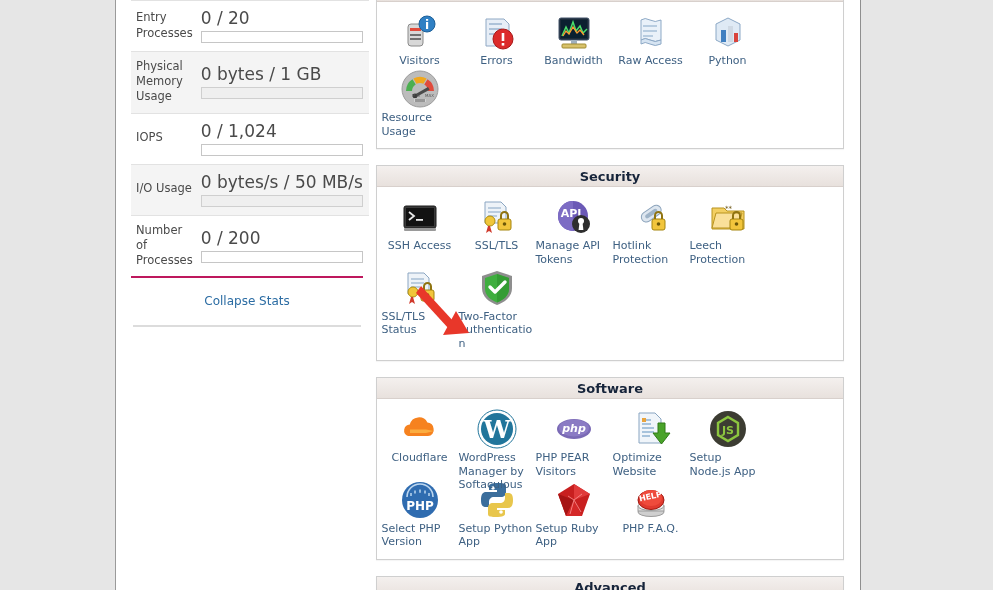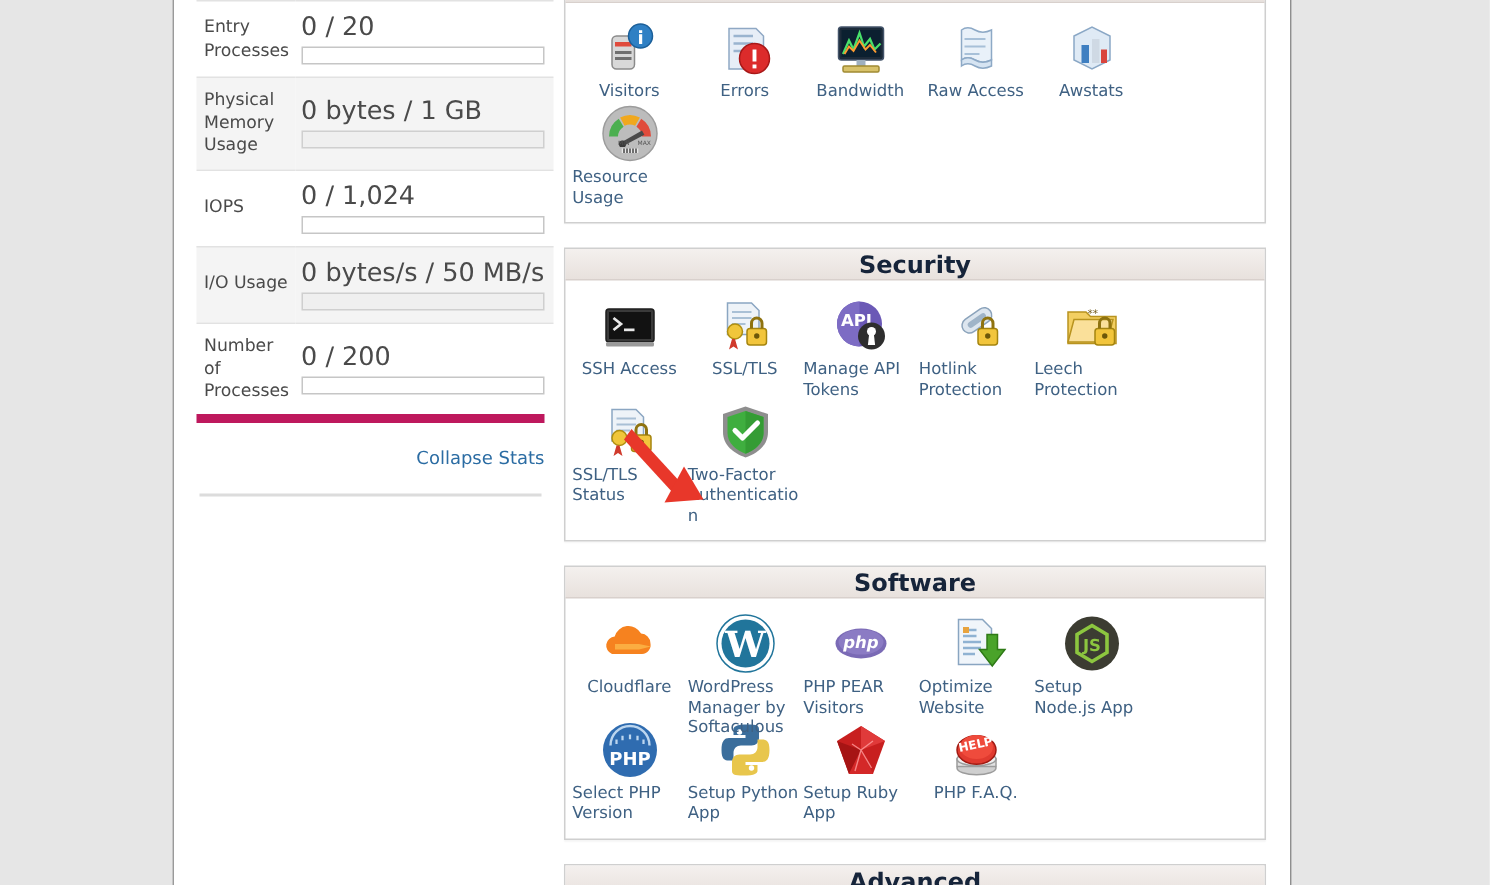--- a/index.html
+++ b/index.html
@@ -48,23 +48,23 @@
   }
   .progress-track {
     height: 12px;
     border: 1px solid #c6c6c6;
     background: #ffffff;
   }
   .stats-row.alt .progress-track { background: #efefef; border-color: #cfcfcf; }
   .progress-fill { height: 100%; background: #5cb85c; width: 0%; }
 
   #collapse-stats-wrap {
-    text-align: right;
+    text-align: center;
     padding: 12px 0 16px 0;
-    border-top: 6px solid #be185d;
+    border-top: 2px solid #be185d;
   }
   #collapse-stats-link {
     font-size: 12px;
     color: #2b6ca3;
     text-decoration: none;
     cursor: pointer;
   }
   #sidebar-divider {
     margin: 0 2px;
     border: 0;
@@ -80,21 +80,21 @@
   .panel {
     border: 1px solid #cfcfcf;
     background: #ffffff;
     margin-bottom: 16px;
     box-shadow: 0 1px 1px rgba(0,0,0,0.04);
   }
   .panel-header {
     height: 21px;
     line-height: 21px;
     text-align: center;
-    font-size: 16px;
+    font-size: 13px;
     font-weight: bold;
     color: #16243a;
     background: linear-gradient(to bottom, #f4f0ee 0%, #e8e1dd 100%);
     border-bottom: 1px solid #d8d0cc;
   }
   .panel-body {
     padding: 8px 4px 10px 4px;
     display: flex;
     flex-wrap: wrap;
   }
@@ -253,21 +253,21 @@
             </div>
             <div class="app-item">
               <div class="app-icon">
                 <svg width="40" height="40" viewBox="0 0 40 40">
                   <path d="M8 12 l12-6 12 6 v16 l-12 6 -12-6 z" fill="#dfeaf5" stroke="#8ba8c6"></path>
                   <rect x="13" y="18" width="5" height="12" fill="#3f7fc1"></rect>
                   <rect x="20" y="14" width="5" height="16" fill="#cfd9e4"></rect>
                   <rect x="26" y="21" width="4" height="9" fill="#d9443c"></rect>
                 </svg>
               </div>
-              <div class="app-label">Awstats</div>
+              <div class="app-label">Python</div>
             </div>
             <div class="app-item">
               <div class="app-icon">
                 <svg width="40" height="40" viewBox="0 0 40 40">
                   <circle cx="20" cy="20" r="18" fill="#bcbcbc" stroke="#9c9c9c"></circle>
                   <path d="M6 22 a14 14 0 0 1 6.5-11.8 l3.2 5.3 A8 8 0 0 0 12 22 z" fill="#4caf50"></path>
                   <path d="M13.4 9.4 A14 14 0 0 1 26.6 9.4 l-3.2 5.4 a8 8 0 0 0-7.0 0 z" fill="#f0a81e"></path>
                   <path d="M27.5 10.2 A14 14 0 0 1 34 22 h-6 a8 8 0 0 0-3.7-6.5 z" fill="#e04b3c"></path>
                   <path d="M14 26 L28 18 l1.6 2.8 L15.4 28.4 z" fill="#4a4a4a"></path>
                   <circle cx="15" cy="27" r="2.4" fill="#3a3a3a"></circle>

